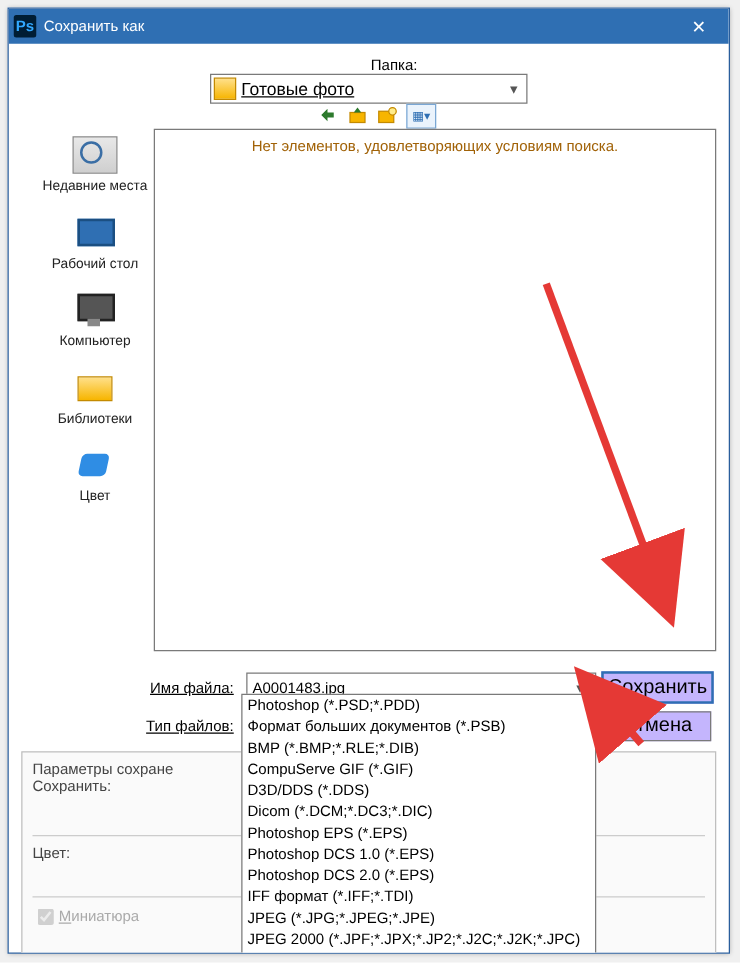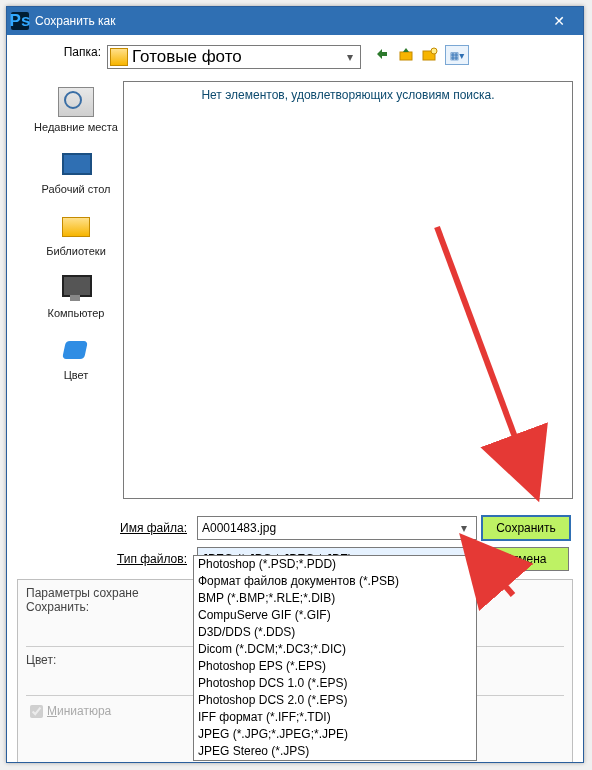--- a/index.html
+++ b/index.html
@@ -26,52 +26,53 @@
     height: 28px;
     background: #2f6fb3;
     color: #fff;
     padding: 0 4px;
   }
   .titlebar .ps-icon {
     width: 18px; height: 18px;
     background: #001d34;
     color: #31a8ff;
     font-weight: bold;
-    font-size: 17px;
+    font-size: 12px;
     display: flex; align-items: center; justify-content: center;
     margin-right: 6px;
     border-radius: 2px;
   }
   .titlebar .title { flex: 1; font-size: 12px; }
   .titlebar .close {
     width: 40px; height: 28px;
     display: flex; align-items: center; justify-content: center;
     color: #fff; font-size: 14px;
   }
   .body { position: relative; padding: 10px 10px 0 10px; }
 
   .topbar {
-    display: flex; 
-    margin-bottom: 12px;
+    display: flex; align-items: center;
+    margin-bottom: 0;
+    flex-direction: column;
   }
   .topbar .lbl { width: 84px; text-align: right; padding-right: 6px; }
   .topbar .folder-select {
     display: flex; align-items: center;
     width: 248px; height: 22px;
     border: 1px solid #7a7a7a;
     background: #fff;
     padding: 0 2px;
   }
   .topbar .folder-select .fld-icon {
     width: 16px; height: 16px;
     background: linear-gradient(#ffe08a,#f7b500);
     border: 1px solid #c48a00;
     margin-right: 4px;
   }
-  .topbar .folder-select .fld-name { flex: 1; font-size: 17px; }
+  .topbar .folder-select .fld-name { flex: 1; font-size: 14px; text-decoration: underline; }
   .topbar .folder-select .dd {
     width: 16px; height: 100%;
     display: flex; align-items: center; justify-content: center;
     color: #555;
   }
   .topbar .nav-icons { display: flex; gap: 6px; margin-left: 12px; }
   .topbar .nav-icons span {
     width: 18px; height: 18px;
     display: inline-flex; align-items: center; justify-content: center;
   }
@@ -87,21 +88,21 @@
   .sb-item { text-align: center; font-size: 11px; color: #222; cursor: default; }
   .sb-item .ic { width: 36px; height: 30px; margin: 0 auto 4px auto; position: relative; }
 
   .file-pane {
     flex: 1;
     height: 410px;
     border: 1px solid #7a7a7a;
     background: #fff;
     display: flex; align-items: flex-start; justify-content: center;
     padding-top: 6px;
-    color: #0c4a6e;
+    color: #a16207;
     font-size: 12px;
   }
 
   .fields {
     margin-top: 16px;
   }
   .field-row {
     display: flex; align-items: center;
     margin-bottom: 6px;
   }
@@ -121,24 +122,24 @@
     color: #555;
   }
   .input.selected-type {
     background: #e6f2ff;
   }
   .input.selected-type .val { color: #000; }
 
   .btn {
     width: 86px; height: 22px;
     border: 1px solid #7a7a7a;
-    background: #bef264;
+    background: #c4b5fd;
     display: flex; align-items: center; justify-content: center;
     margin-left: 4px;
-    font-size: 12px;
+    font-size: 16px;
   }
   .btn.primary { border: 2px solid #2f6fb3; }
 
   .options {
     margin-top: 8px;
     border: 1px solid #bfbfbf;
     background: #fafafa;
     height: 210px;
     padding: 6px 8px;
     font-size: 12px;
@@ -261,26 +262,26 @@
       <div class="sidebar">
         <div class="sb-item">
           <div class="ic ic-recent"></div>
           <div>Недавние места</div>
         </div>
         <div class="sb-item">
           <div class="ic ic-desktop"></div>
           <div>Рабочий стол</div>
         </div>
         <div class="sb-item">
+          <div class="ic ic-comp"></div>
+          <div>Компьютер</div>
+        </div>
+        <div class="sb-item">
           <div class="ic ic-lib"></div>
           <div>Библиотеки</div>
-        </div>
-        <div class="sb-item">
-          <div class="ic ic-comp"></div>
-          <div>Компьютер</div>
         </div>
         <div class="sb-item">
           <div class="ic ic-net"></div>
           <div>Цвет</div>
         </div>
       </div>
 
       <div class="file-pane">
         <span>Нет элементов, удовлетворяющих условиям поиска.</span>
       </div>
@@ -349,30 +350,31 @@
         <input type="checkbox" checked="" disabled="" style="">
         <span class="u">М</span>
           <span>иниатюра</span>
       </div>
     </div>
 
   </div>
 
   <div class="dropdown" id="format-dropdown">
       <div class="opt">Photoshop (*.PSD;*.PDD)</div>
-      <div class="opt">Формат файлов документов (*.PSB)</div>
+      <div class="opt">Формат больших документов (*.PSB)</div>
       <div class="opt">BMP (*.BMP;*.RLE;*.DIB)</div>
       <div class="opt">CompuServe GIF (*.GIF)</div>
       <div class="opt">D3D/DDS (*.DDS)</div>
       <div class="opt">Dicom (*.DCM;*.DC3;*.DIC)</div>
       <div class="opt">Photoshop EPS (*.EPS)</div>
       <div class="opt">Photoshop DCS 1.0 (*.EPS)</div>
       <div class="opt">Photoshop DCS 2.0 (*.EPS)</div>
       <div class="opt">IFF формат (*.IFF;*.TDI)</div>
       <div class="opt">JPEG (*.JPG;*.JPEG;*.JPE)</div>
+      <div class="opt">JPEG 2000 (*.JPF;*.JPX;*.JP2;*.J2C;*.J2K;*.JPC)</div>
       <div class="opt">JPEG Stereo (*.JPS)</div>
     </div>
 
   <svg class="arrow-svg" width="576" height="755">
     <defs>
       <marker id="ah" markerWidth="14" markerHeight="14" refX="10" refY="6" orient="auto">
         <path d="M0,0 L12,6 L0,12 z" fill="#e53935"></path>
       </marker>
     </defs>
     <line x1="430" y1="220" x2="528" y2="484" stroke="#e53935" stroke-width="6" marker-end="url(#ah)"></line>

